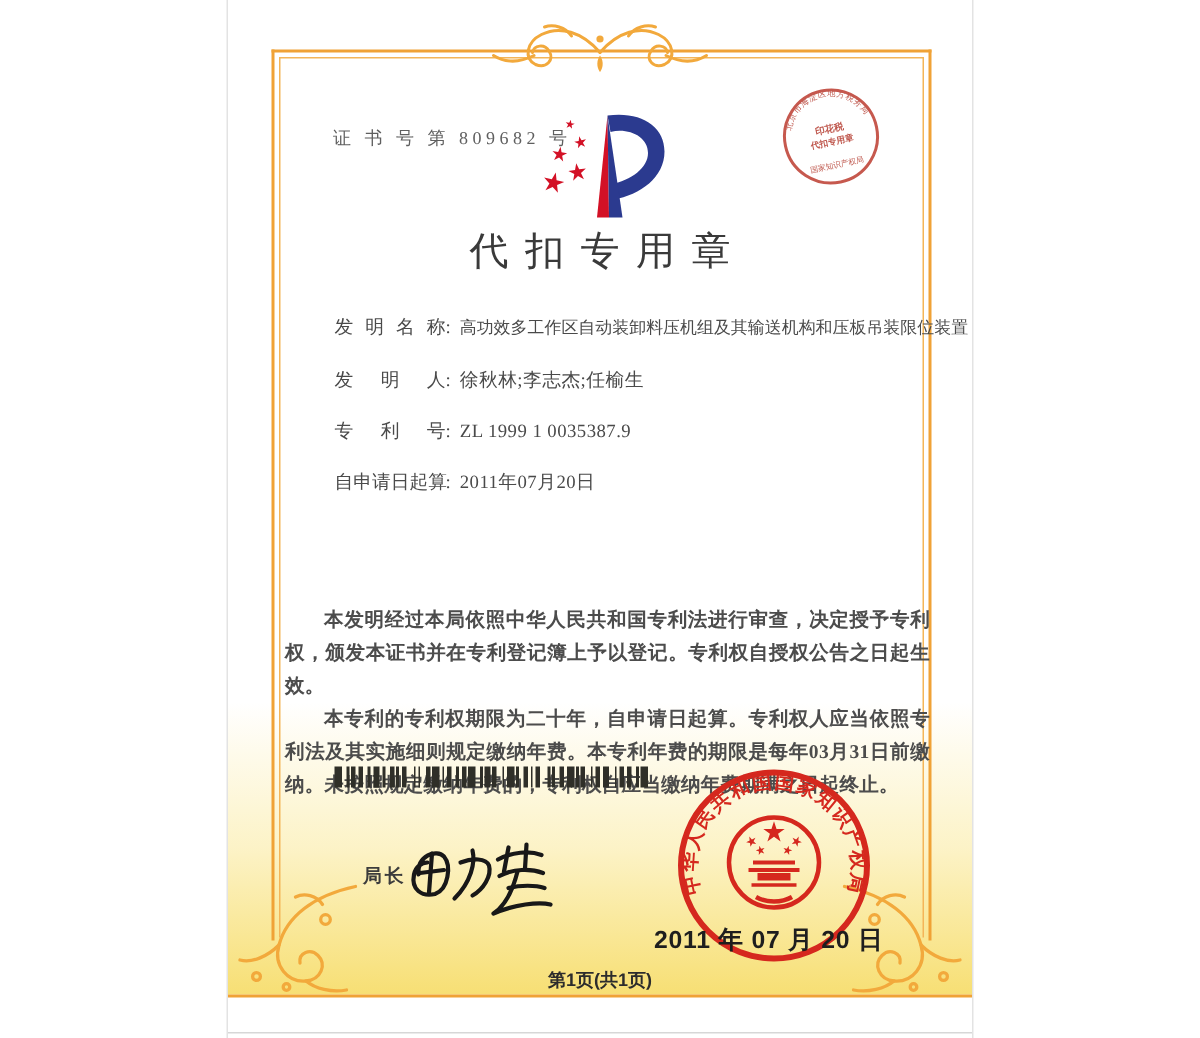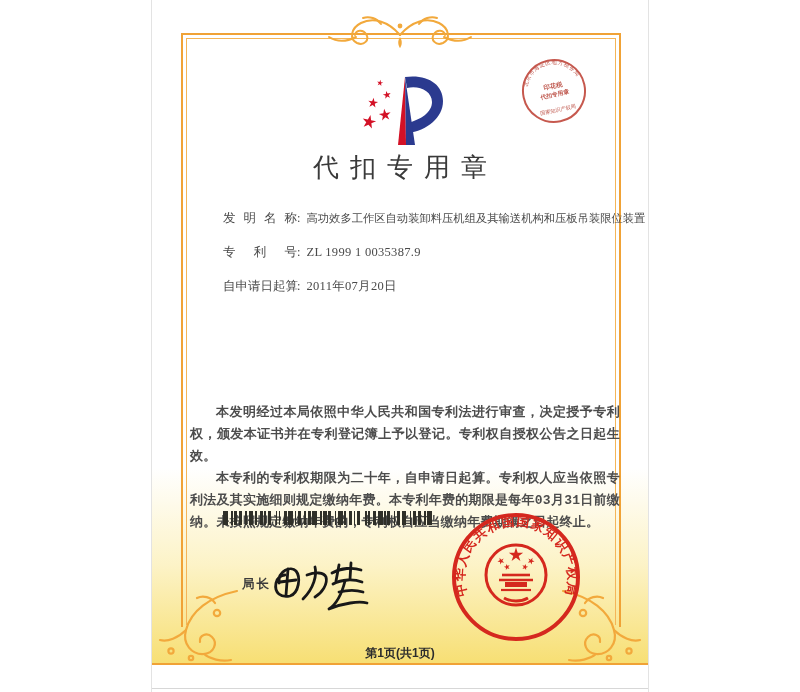--- a/index.html
+++ b/index.html
@@ -37,21 +37,21 @@
   .fields{position:absolute;left:71px;top:212px;width:400px;}
   .field-row{margin-bottom:21px;font-size:12.5px;color:#4a4a4a;white-space:nowrap;line-height:13px;}
   .field-label{display:inline-block;width:74px;text-align:justify;text-align-last:justify;-moz-text-align-last:justify;}
   .field-colon{display:inline-block;}
   .field-value{margin-left:6px;letter-spacing:.3px;}
   .field-row.long .field-value{font-size:11.3px;letter-spacing:0;}
 
   .body-text{position:absolute;left:38px;top:402px;width:430px;color:#4c4c4c;}
   .body-text p{
     margin:0;font-size:13px;line-height:22px;font-weight:bold;
-    text-align:justify;text-indent:2em;letter-spacing:.2px;font-family:Liberation Mono, monospace;
+    text-align:justify;text-indent:2em;letter-spacing:.2px;
   }
   .barcode{position:absolute;left:71px;top:511px;width:209px;height:14px;display:flex;align-items:stretch;}
   .barcode span{height:100%;}
   .barcode .b{background:#2f2f28;}
 
   .tax-seal{position:absolute;left:368px;top:57px;width:68px;height:68px;opacity:.92;}
   .office-seal{position:absolute;left:296px;top:509px;width:136px;height:136px;}
   .sig-label{position:absolute;left:90px;top:576px;font-size:12.5px;font-weight:bold;color:#3c3c3c;letter-spacing:2px;}
   .signature{position:absolute;left:117px;top:557px;width:112px;height:64px;}
   .issue-date{
@@ -111,39 +111,43 @@
       <path d="M82,6 C54,12 36,26 31,45 C27,59 37,70 49,69 C59,68 63,58 57,52 C52,47 44,50 45,57"></path>
       <path d="M31,45 C23,53 13,57 5,55"></path>
       <path d="M49,69 C55,74 66,77 76,75"></path>
       <path d="M60,18 C56,12 48,10 42,13"></path>
       <circle cx="62" cy="28" r="3.2"></circle>
       <circle cx="16" cy="66" r="2.6"></circle>
       <circle cx="36" cy="73" r="2.2"></circle>
     </g>
   </svg>
 
+  <div class="cert-no serif z-content">证 书 号 第 809682 号</div>
 
   <svg class="logo z-content" viewBox="0 0 98 76">
     <path d="M50,3 C72,0 88,10 88,27 C88,44 72,56 54,59 L52,49 C66,46 77,38 77,28 C77,17 64,11 52,14 Z" fill="#2B3A8F"></path>
     <polygon points="50,3 43,71 51,71" fill="#D31126"></polygon>
     <polygon points="50,3 51,71 60,71" fill="#2B3A8F"></polygon>
     <g fill="#D31126">
       <polygon points="25.56,5.85 25.88,8.15 28.17,8.55 26.08,9.57 26.40,11.88 24.79,10.20 22.70,11.22 23.79,9.17 22.17,7.50 24.46,7.90"></polygon>
       <polygon points="31.13,16.89 32.65,19.53 35.64,18.90 33.59,21.17 35.12,23.81 32.33,22.57 30.29,24.84 30.61,21.80 27.82,20.56 30.81,19.93"></polygon>
       <polygon points="18.72,23.85 19.38,27.57 23.12,28.10 19.78,29.87 20.44,33.59 17.72,30.97 14.39,32.74 16.05,29.34 13.33,26.72 17.07,27.25"></polygon>
       <polygon points="29.14,34.86 31.11,38.91 35.57,38.28 32.33,41.41 34.31,45.46 30.33,43.35 27.09,46.47 27.87,42.04 23.89,39.92 28.35,39.30"></polygon>
       <polygon points="15.50,40.96 16.05,46.16 21.16,47.25 16.38,49.37 16.93,54.58 13.43,50.69 8.65,52.82 11.27,48.29 7.76,44.40 12.88,45.49"></polygon>
     </g>
   </svg>
 
   <div class="title serif z-content">代扣专用章</div>
 
   <div class="fields serif z-content">
     <div class="field-row long">
       <span class="field-label">发明名称</span><span class="field-colon">:</span><span class="field-value">高功效多工作区自动装卸料压机组及其输送机构和压板吊装限位装置</span>
+    </div>
+    <div class="field-row">
+      <span class="field-label">发明人</span><span class="field-colon">:</span><span class="field-value">徐秋林;李志杰;任榆生</span>
     </div>
     <div class="field-row">
       <span class="field-label">专利号</span><span class="field-colon">:</span><span class="field-value">ZL 1999 1 0035387.9</span>
     </div>
     <div class="field-row">
       <span class="field-label">自申请日起算</span><span class="field-colon">:</span><span class="field-value">2011年07月20日</span>
     </div>
   </div>
 
   <div class="body-text serif z-content">
@@ -288,14 +292,15 @@
         <polygon points="77.83,54.91 77.95,57.23 80.20,57.83 78.02,58.67 78.15,60.99 76.68,59.18 74.51,60.01 75.78,58.06 74.32,56.26 76.56,56.86"></polygon>
         <path d="M54,66 L82,66" stroke="#D5281E" stroke-width="2.6"></path>
         <path d="M51,71 L85,71" stroke="#D5281E" stroke-width="2.6"></path>
         <rect x="57" y="73" width="22" height="5"></rect>
         <path d="M53,81 L83,81" stroke="#D5281E" stroke-width="2.2"></path>
         <path d="M56,89 C63,93 73,93 80,89" stroke="#D5281E" stroke-width="3" fill="none"></path>
       </g>
     </g>
   </svg>
 
+  <div class="issue-date">2011 年 07 月 20 日</div>
   <div class="page-footer">第1页(共1页)</div>
 </div>
 
 </body></html>

